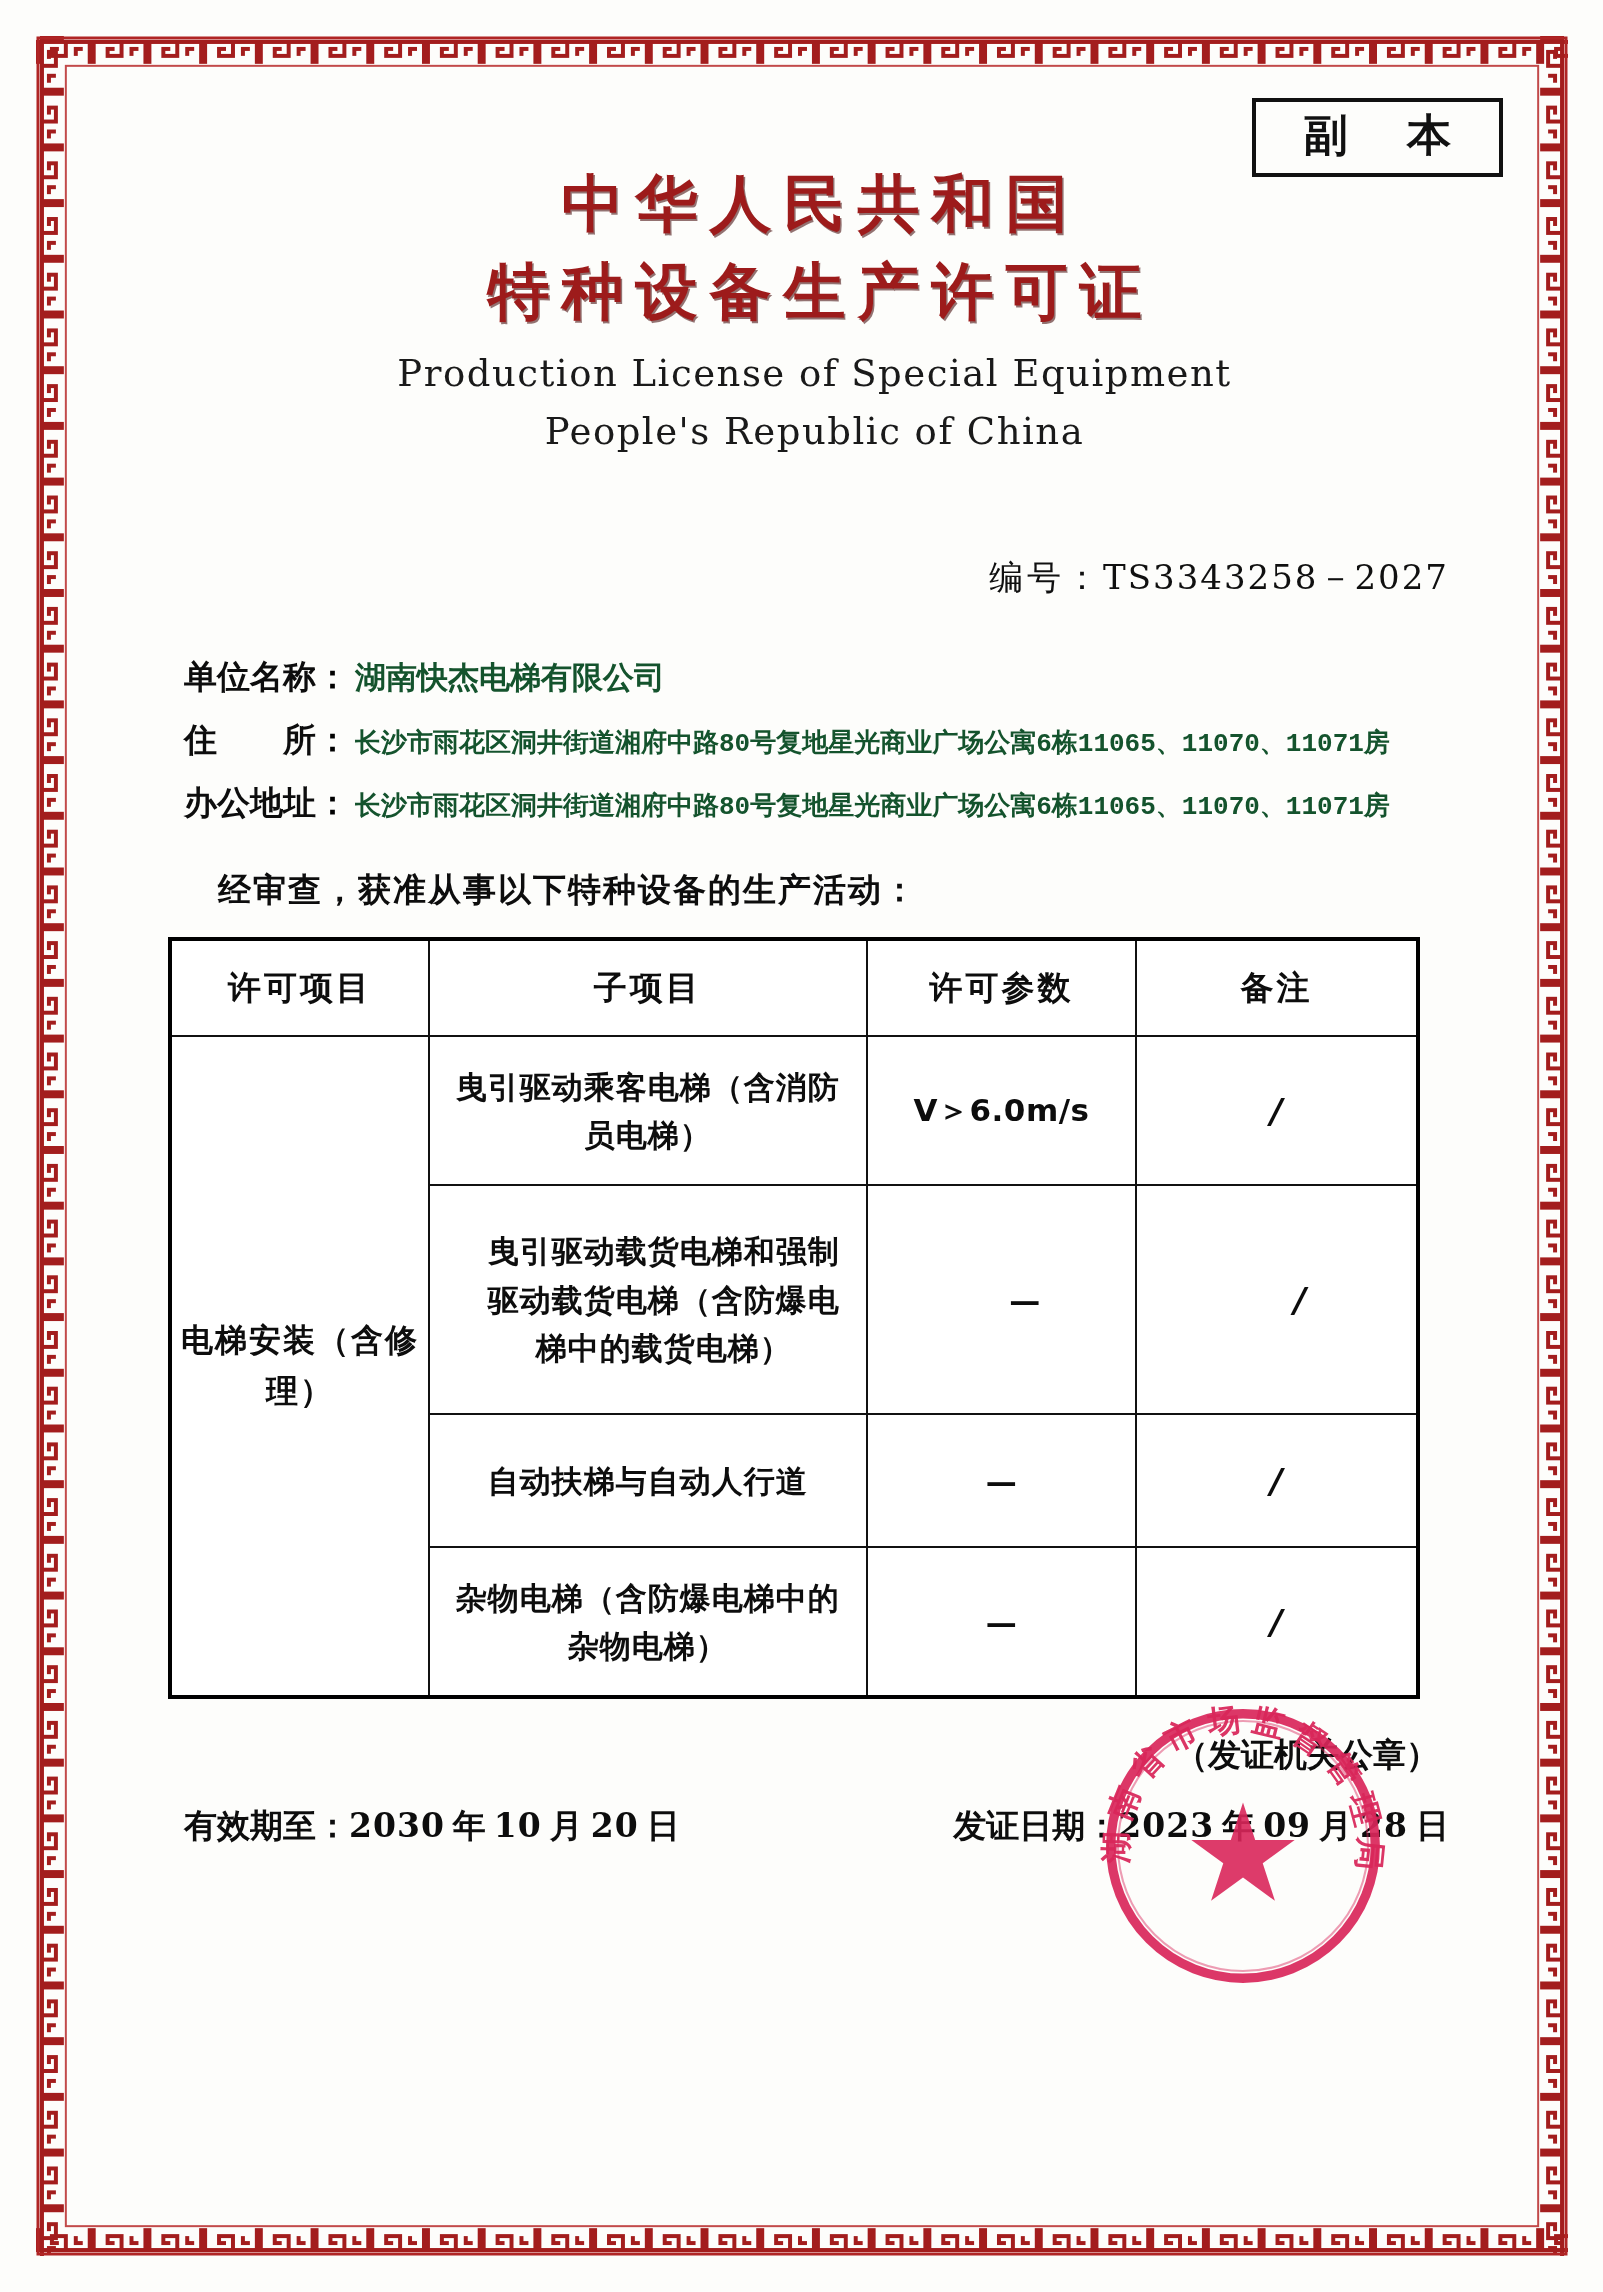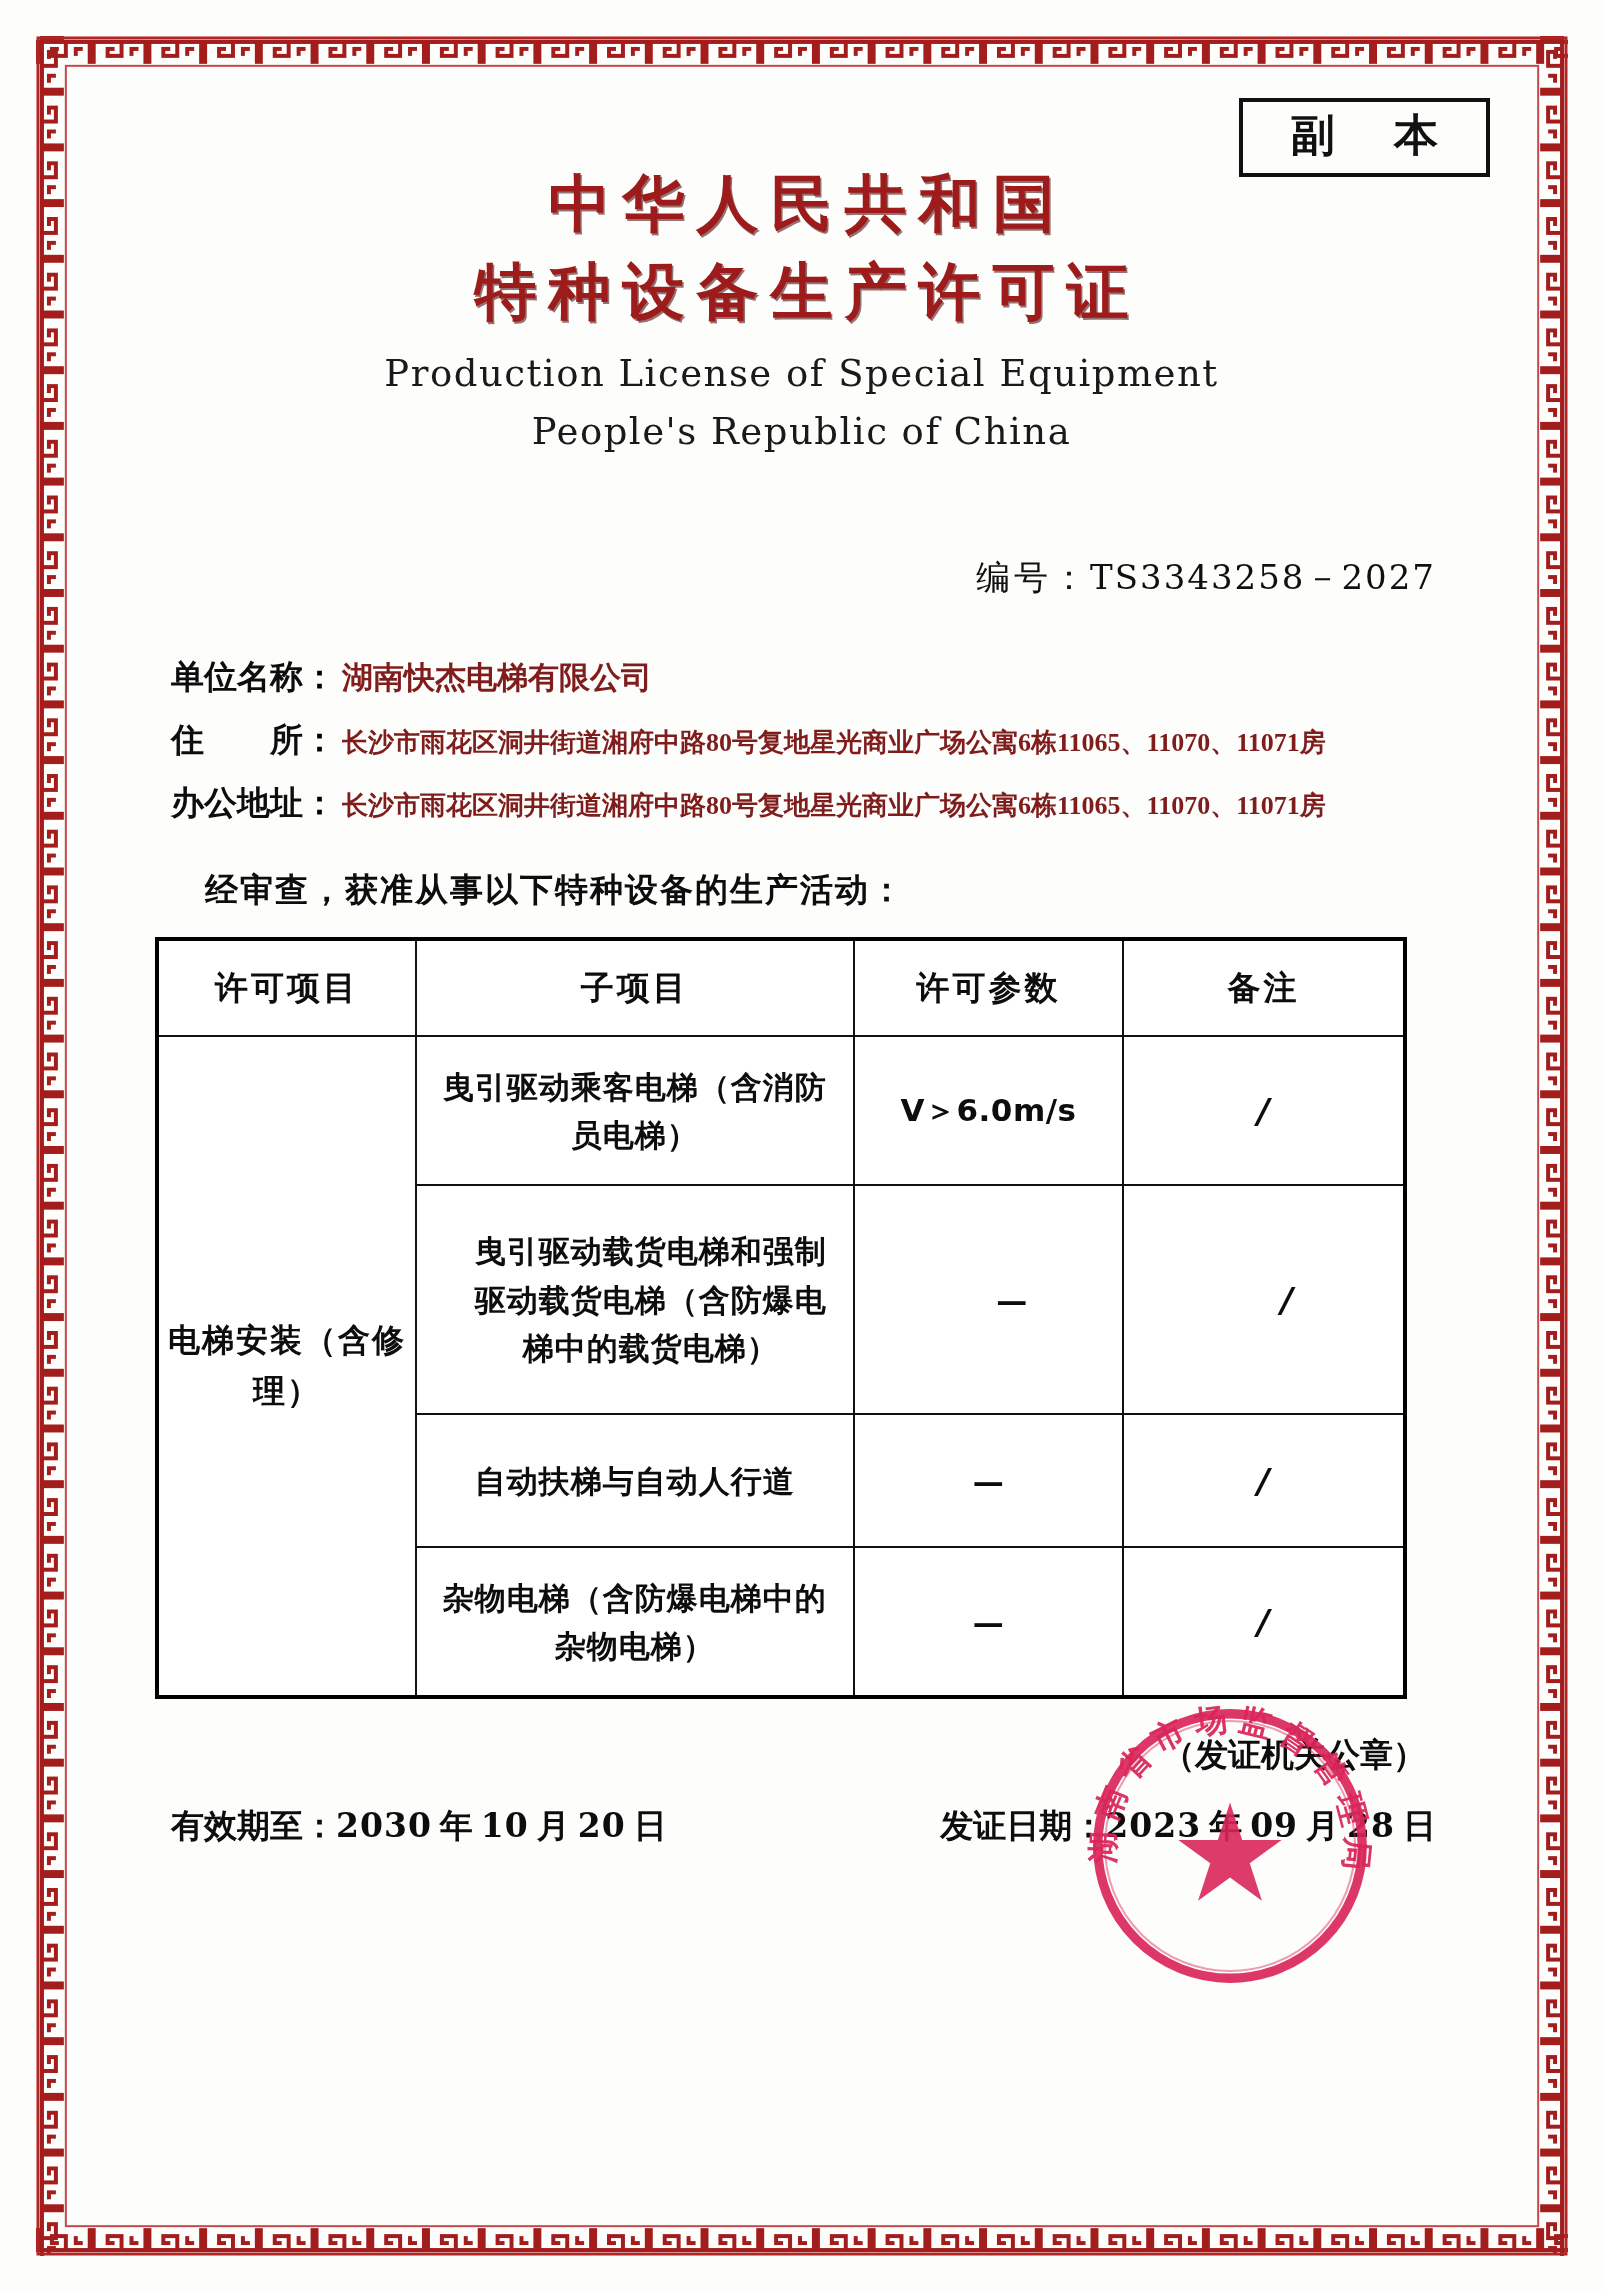--- a/index.html
+++ b/index.html
@@ -37,21 +37,21 @@
   .fret-svg {
     position: absolute;
     inset: 0;
     width: 100%;
     height: 100%;
   }
 
   
   .content {
     position: absolute;
-    left: 109px;
+    left: 122px;
     top: 70px;
     width: 1385px;
     height: 2153px;
   }
 
   
   .copy-badge {
     position: absolute;
     right: 4px;
     top: 28px;
@@ -117,24 +117,24 @@
   .info-label {
     font-size: 33px;
     color: #0d0d0d;
     font-weight: 600;
     flex: 0 0 auto;
     font-family: "DejaVu Sans", "Liberation Sans", sans-serif;
   }
   .info-colon { font-size: 33px; font-weight: 600; }
   .info-value {
     font-size: 31px;
-    color: #7f1d1d;
+    color: #14532d;
     font-weight: 600;
     padding-left: 6px;
-    font-family: Liberation Serif, serif;
+    font-family: Liberation Mono, monospace;
   }
   .info-value.small { font-size: 26px; letter-spacing: 0px; }
 
   
   .lead-in {
     margin-top: 42px;
     padding-left: 96px;
     font-size: 33px;
     font-weight: 600;
     letter-spacing: 2px;

